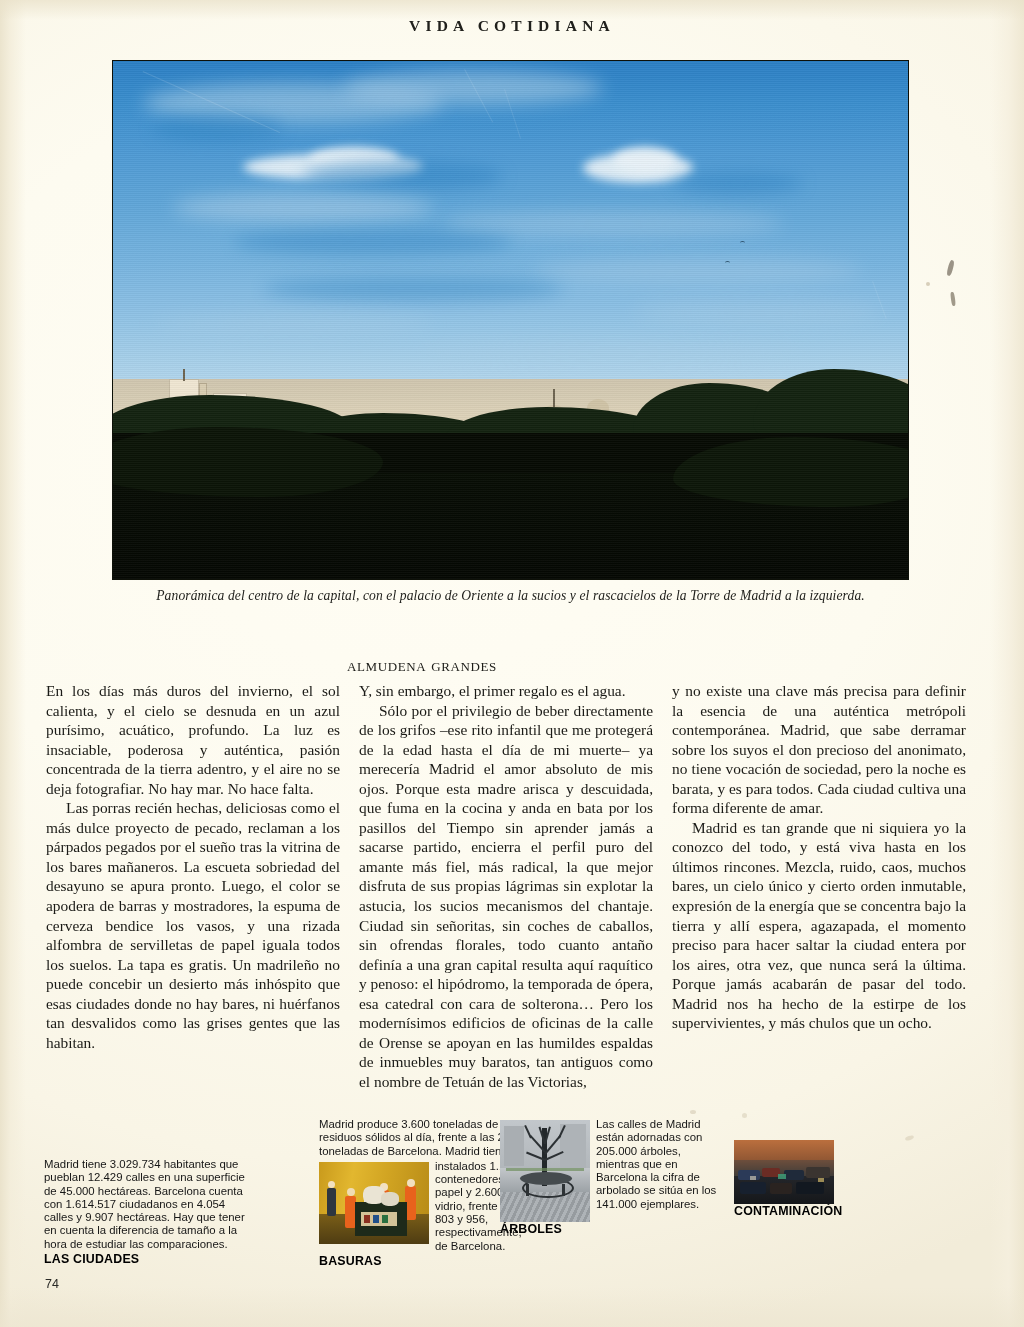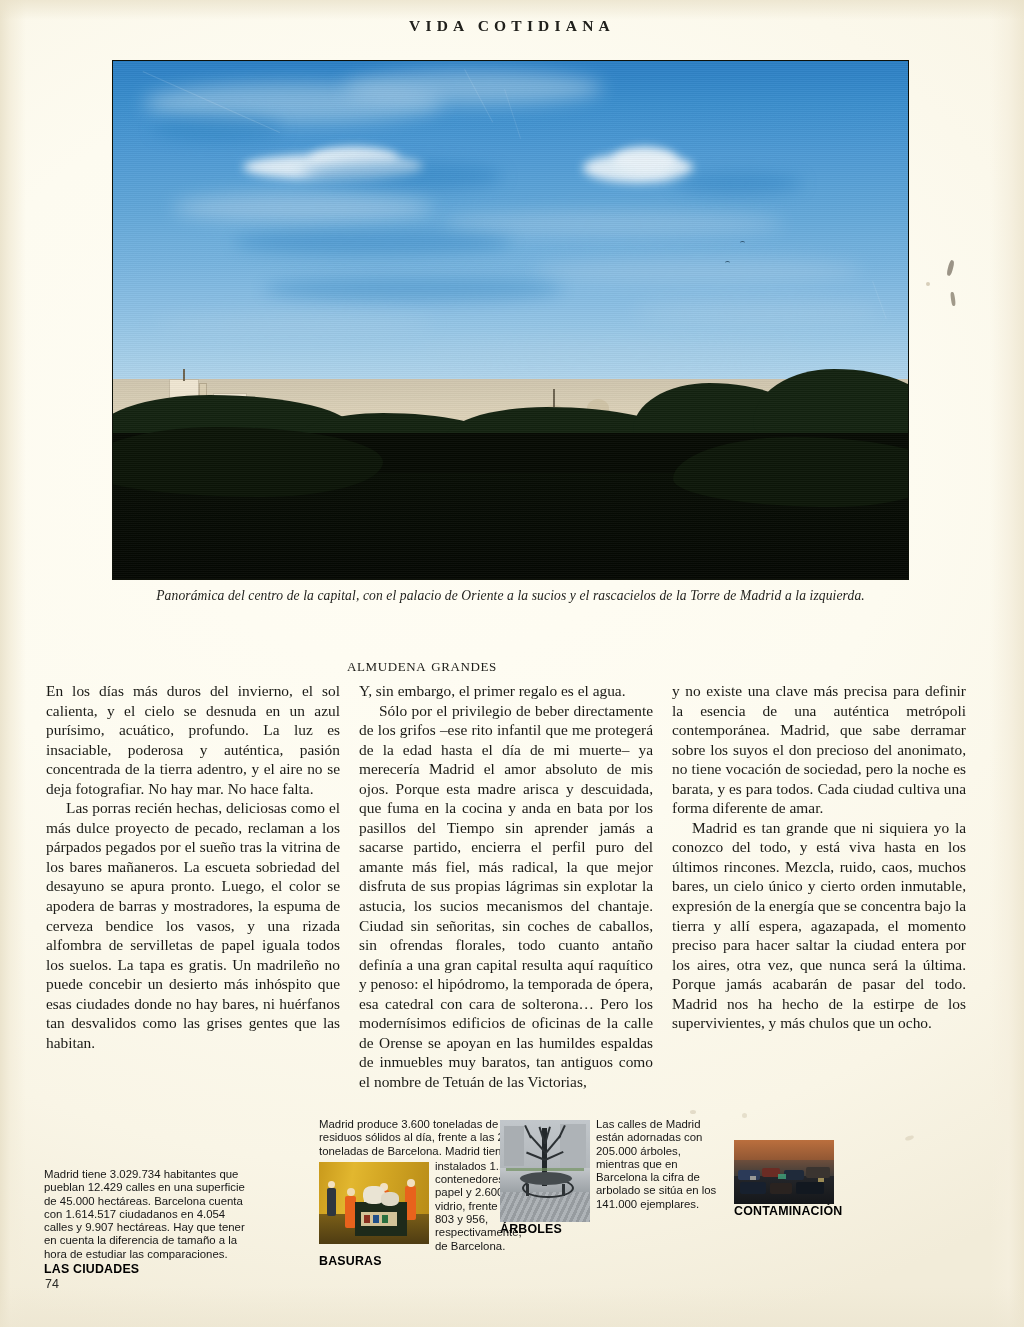--- a/index.html
+++ b/index.html
@@ -438,21 +438,21 @@
       <p>Sólo por el privilegio de beber directamente de los grifos –ese rito infantil que me protegerá de la edad hasta el día de mi muerte– ya merecería Madrid el amor absoluto de mis ojos. Porque esta madre arisca y descuidada, que fuma en la cocina y anda en bata por los pasillos del Tiempo sin aprender jamás a sacarse partido, encierra el perfil puro del amante más fiel, más radical, la que mejor disfruta de sus propias lágrimas sin explotar la astucia, los sucios mecanismos del chantaje. Ciudad sin señoritas, sin coches de caballos, sin ofrendas florales, todo cuanto antaño definía a una gran capital resulta aquí raquítico y penoso: el hipódromo, la temporada de ópera, esa catedral con cara de solterona… Pero los modernísimos edificios de oficinas de la calle de Orense se apoyan en las humildes espaldas de inmuebles muy baratos, tan antiguos como el nombre de Tetuán de las Victorias,</p>
     </div>
     <div class="body-col">
       <p>y no existe una clave más precisa para definir la esencia de una auténtica metrópoli contemporánea. Madrid, que sabe derramar sobre los suyos el don precioso del anonimato, no tiene vocación de sociedad, pero la noche es barata, y es para todos. Cada ciudad cultiva una forma diferente de amar.</p>
       <p>Madrid es tan grande que ni siquiera yo la conozco del todo, y está viva hasta en los últimos rincones. Mezcla, ruido, caos, muchos bares, un cielo único y cierto orden inmutable, expresión de la energía que se concentra bajo la tierra y allí espera, agazapada, el momento preciso para hacer saltar la ciudad entera por los aires, otra vez, que nunca será la última. Porque jamás acabarán de pasar del todo. Madrid nos ha hecho de la estirpe de los supervivientes, y más chulos que un ocho.</p>
     </div>
   </div>
 
   <div id="infographics">
 
-    <div class="info-box" style="left:0px;top:48px;width:212px;margin-top:10px;">
+    <div class="info-box" style="left:0px;top:48px;width:212px;">
       <div class="info-text">Madrid tiene 3.029.734 habitantes que pueblan 12.429 calles en una superficie de 45.000 hectáreas. Barcelona cuenta con 1.614.517 ciudadanos en 4.054 calles y 9.907 hectáreas. Hay que tener en cuenta la diferencia de tamaño a la hora de estudiar las comparaciones.</div>
       <div class="info-label" style="margin-top:2px;">LAS CIUDADES</div>
     </div>
 
     <div class="info-box clearfix" style="left:228px;top:8px;width:212px;margin-left:47px;">
       <div class="info-text" style="margin-bottom:2px;">Madrid produce 3.600 toneladas de residuos sólidos al día, frente a las 2.081 toneladas de Barcelona. Madrid tiene</div>
       <div class="info-thumb" id="thumb-basuras">
 
         <div style="position:absolute;left:0;top:0;width:110px;height:52px;background:linear-gradient(100deg,#c99a1c 0%,#e2b72f 30%,#d1a422 60%,#b88c18 100%);"></div>
         <div style="position:absolute;left:0;bottom:0;width:110px;height:30px;background:linear-gradient(to bottom,#7a5e18,#4e3c12);"></div>

